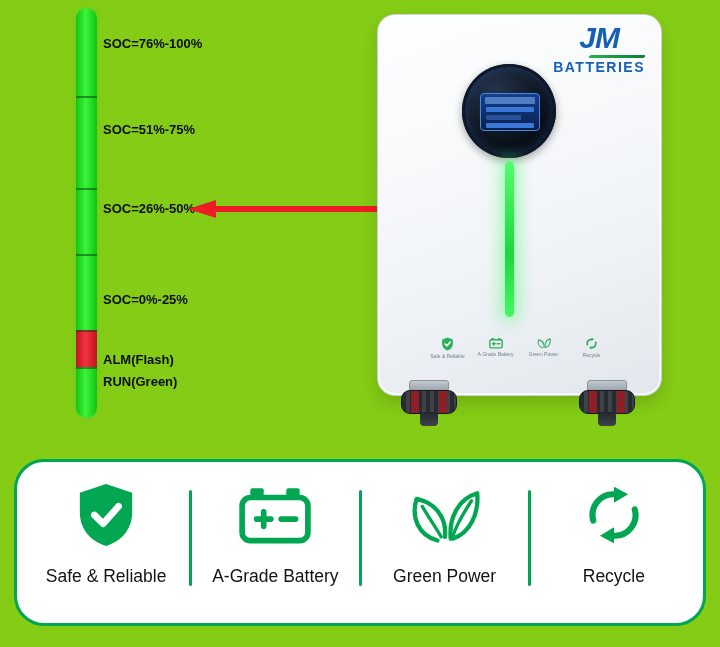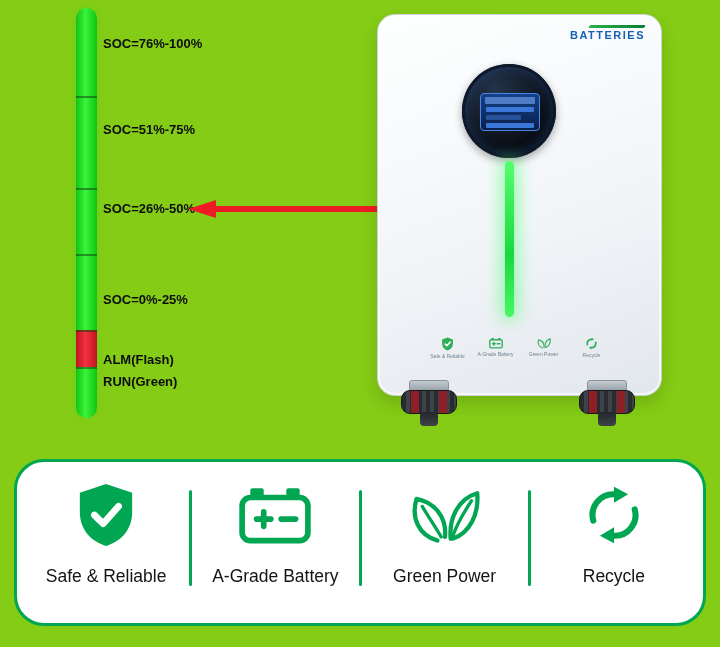--- a/index.html
+++ b/index.html
@@ -32,21 +32,21 @@
     background:linear-gradient(160deg,#feffff 0%,#f2f5f8 55%,#e2e7ed 100%);
     box-shadow:0 8px 16px rgba(0,0,0,.14), inset 0 0 0 2px rgba(255,255,255,.6);
   }
   .brand{position:absolute;right:16px;top:8px;text-align:center;line-height:1;}
   .brand-jm{
     display:block;font-size:30px;font-weight:800;font-style:italic;
     color:#1660b5;letter-spacing:-1px;
   }
   .brand-swoosh{display:block;height:3px;width:56px;margin:2px 0 2px auto;
     background:linear-gradient(90deg,#27b24a,#0a7e34);border-radius:2px;transform:skewX(-30deg);}
-  .brand-sub{display:block;font-size:11px;font-weight:700;color:#1660b5;letter-spacing:1.5px;}
+  .brand-sub{display:block;font-size:14px;font-weight:700;color:#1660b5;letter-spacing:1.5px;}
   .display{
     position:absolute;left:84px;top:49px;width:94px;height:94px;border-radius:50%;
     background:radial-gradient(circle at 35% 28%,#243349 0%,#0a0f16 62%,#04060a 100%);
     box-shadow:inset 0 0 0 3px #0e1826, inset 0 0 14px rgba(60,130,255,.45), 0 3px 8px rgba(0,0,0,.35);
   }
   .lcd{
     position:absolute;left:18px;top:29px;width:58px;height:36px;border-radius:4px;
     background:linear-gradient(#14418a,#0a1f4a);border:1px solid #4a84e8;overflow:hidden;
   }
   .lcd-head{height:7px;margin:3px 4px 2px;background:rgba(130,180,255,.55);border-radius:1px;}
@@ -110,20 +110,21 @@
   <span class="legend-label ll5">ALM(Flash)</span>
   <span class="legend-label ll6">RUN(Green)</span>
 
   <svg class="soc-arrow" width="287" height="22" viewBox="0 0 287 22">
     <polygon points="0,11 28,2 28,20" fill="#ed1c24"></polygon>
     <rect x="26" y="8" width="258" height="6" fill="#ed1c24"></rect>
   </svg>
 
   <div class="device">
     <div class="brand">
+      <span class="brand-jm">JM</span>
       <span class="brand-swoosh"></span>
       <span class="brand-sub">BATTERIES</span>
     </div>
 
     <div class="display">
       <div class="lcd">
         <div class="lcd-head"></div>
         <div class="lcd-row"></div>
         <div class="lcd-row dim"></div>
         <div class="lcd-row"></div>

